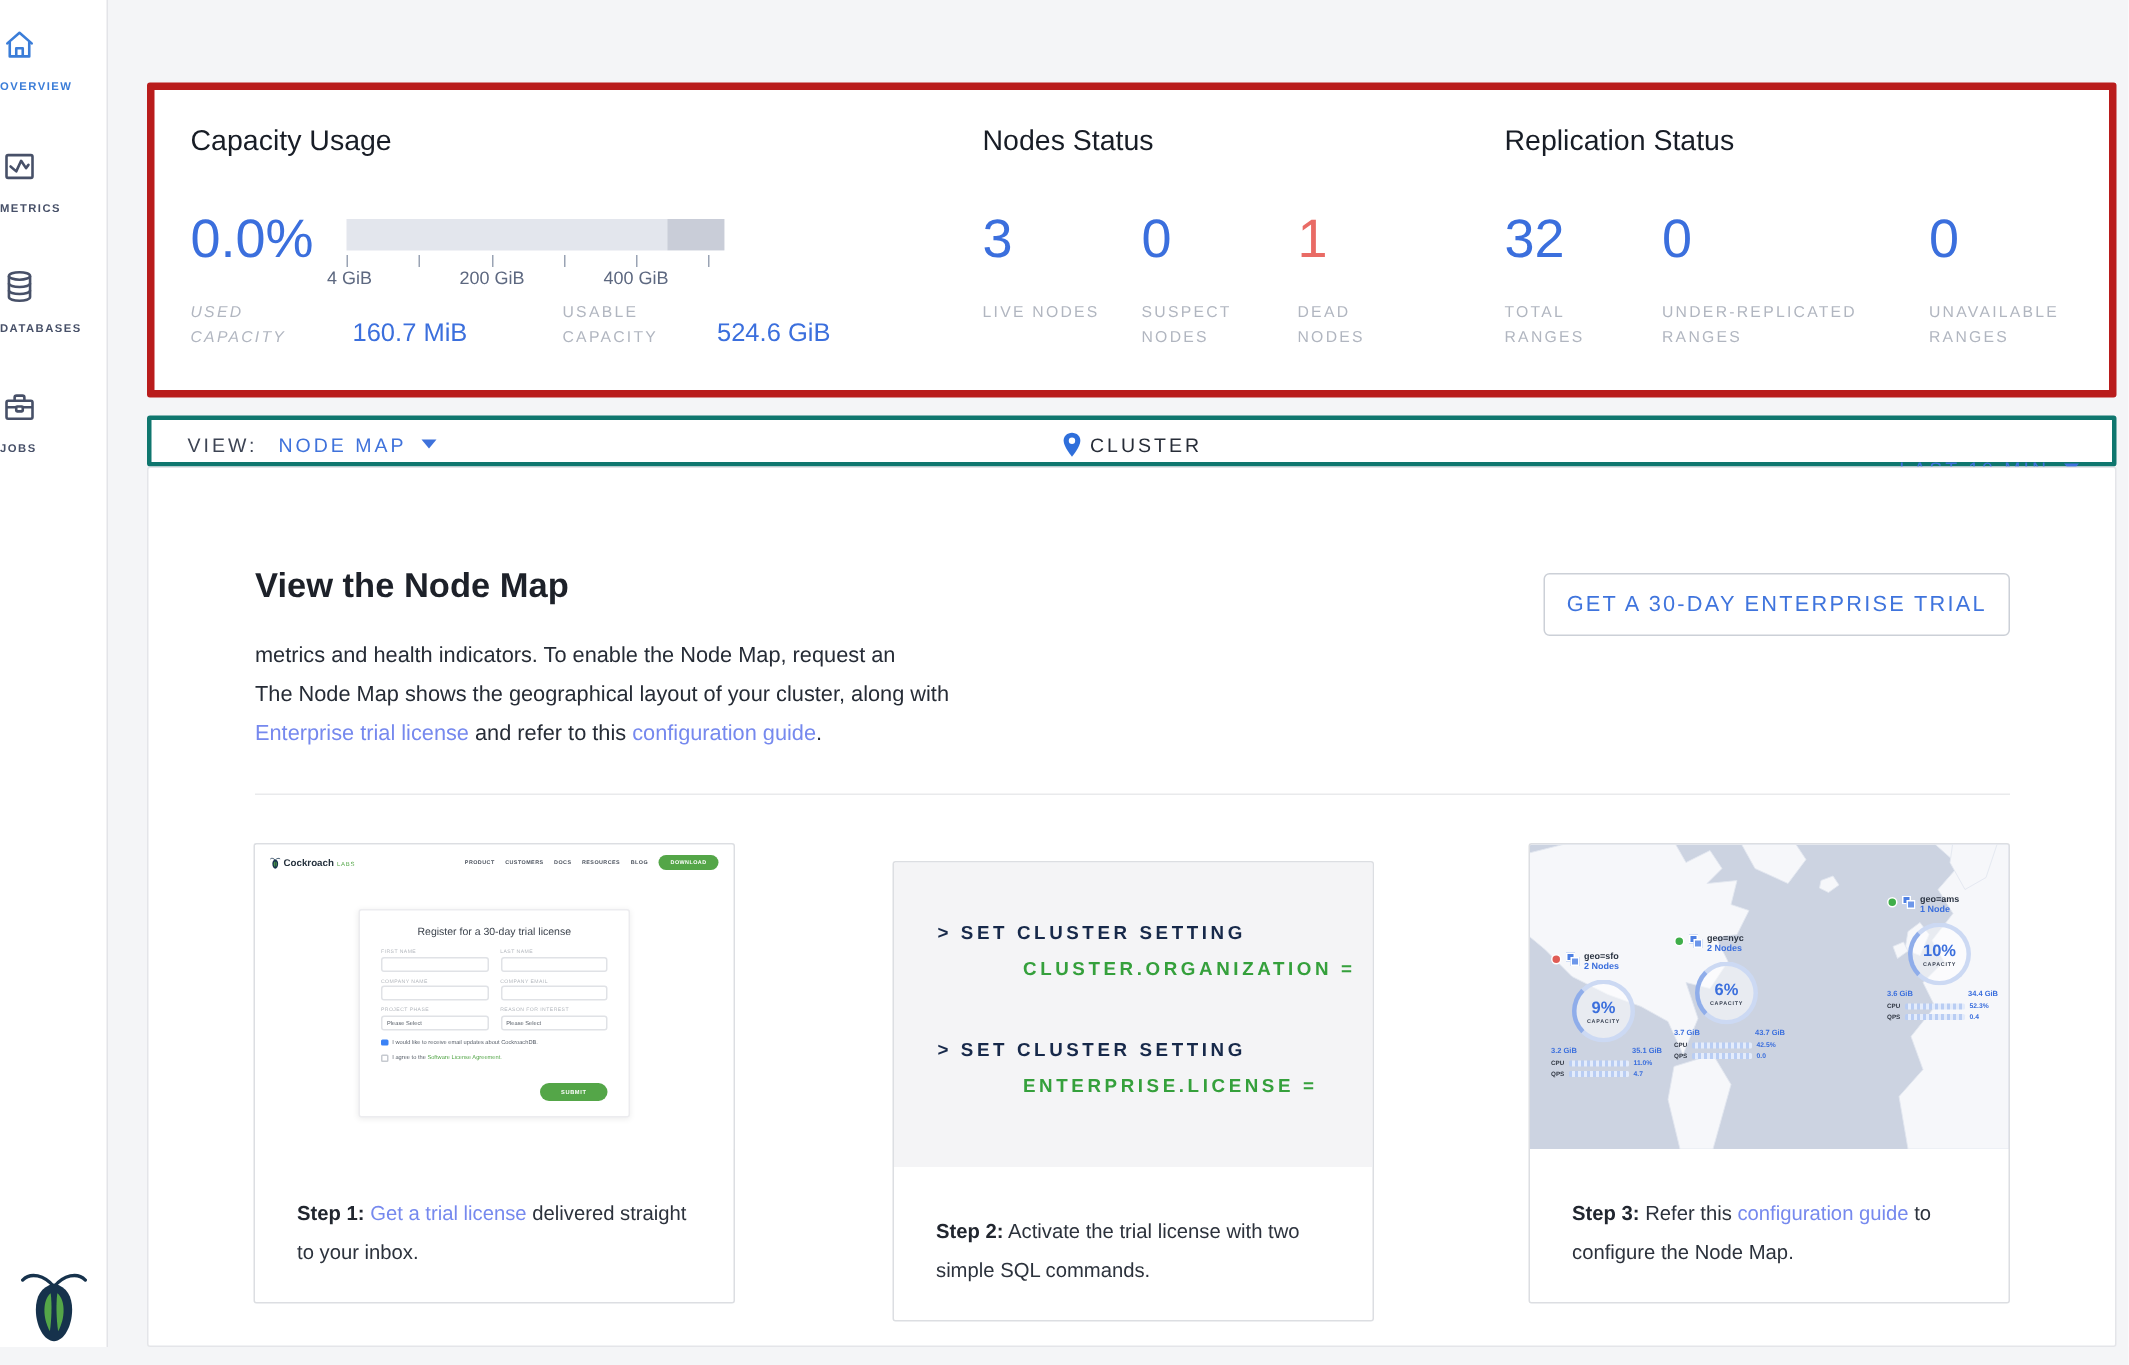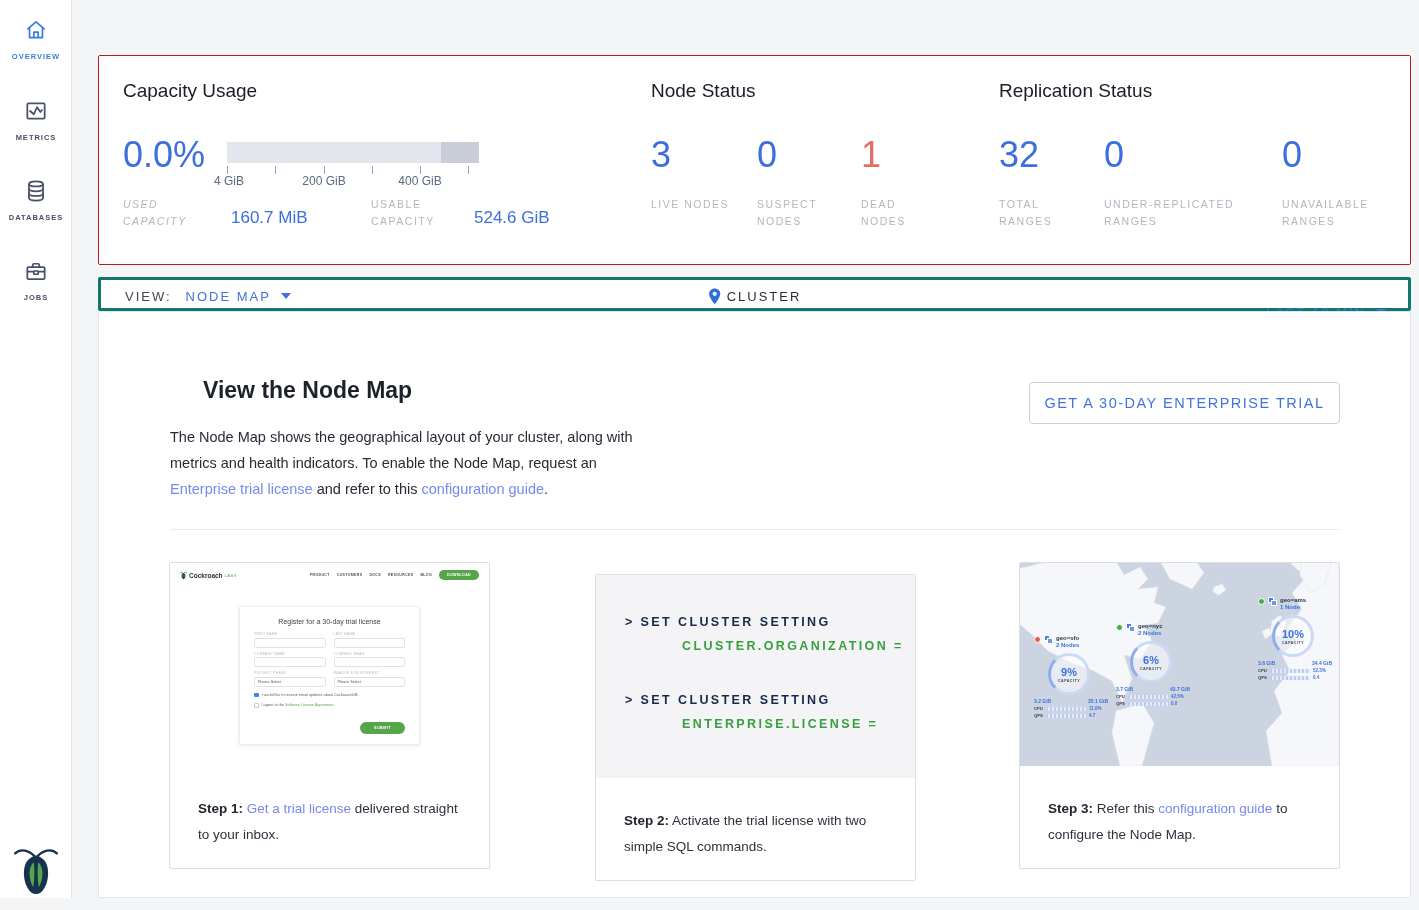--- a/index.html
+++ b/index.html
@@ -11,39 +11,39 @@
     position:relative;
     overflow:hidden;
   }
   .page { position:absolute; inset:0; }
 
   
   .sidebar {
     position:absolute; left:0; top:0; width:72px; height:910px;
     background:#ffffff; border-right:1px solid #e3e4e8;
   }
-  .nav-item { position:absolute; left:0; width:72px; text-align:center; cursor:pointer; }
+  .nav-item { position:absolute; left:0; width:72px; text-align:left; cursor:pointer; }
   .nav-item .nav-label {
     display:block; margin-top:5px; font-size:7.5px; font-weight:bold;
     letter-spacing:1px; color:#475068;
   }
   .nav-item.active .nav-label { color:#3b7dd8; }
   .nav-item svg { display:inline-block; }
   .sidebar-logo { position:absolute; left:14px; top:845px; width:44px; height:52px; }
 
   
   .page-title {
     position:absolute; left:98px; top:13px;
     font-size:23px; font-weight:600; letter-spacing:7px; color:#1d232d;
   }
 
   
   .summary-panel {
     position:absolute; left:98px; top:55px; width:1313px; height:210px;
-    background:#fff; border:1px solid #b91c1c; border-radius:2px;
+    background:#fff; border:5px solid #b91c1c; border-radius:2px;
   }
   .sec-title { position:absolute; font-size:19px; color:#181d26; }
   .big-num { position:absolute; font-size:36px; color:#3b6fdd; }
   .big-num.red { color:#e96b65; }
   .stat-label {
     position:absolute; font-size:10.5px; letter-spacing:1.5px; color:#b1b6c0;
     line-height:17px;
   }
   .stat-value { position:absolute; font-size:17px; color:#3b6fdd; }
 
@@ -77,21 +77,21 @@
   }
   .vb-center .vb-loc { font-size:13px; letter-spacing:2px; color:#272d38; }
   .vb-right { position:absolute; right:22px; top:16px; height:32px; display:flex; align-items:center; gap:10px; cursor:pointer; }
   .vb-right .vb-time { font-size:13px; letter-spacing:2px; color:#3f72db; }
 
   
   .main-panel {
     position:absolute; left:98px; top:311px; width:1313px; height:587px;
     background:#fff; border:1px solid #e4e5e9; border-radius:2px;
   }
-  .nm-title { position:absolute; left:71px; top:65px; font-size:23px; font-weight:600; color:#1d2129;margin-left:33px; }
+  .nm-title { position:absolute; left:71px; top:65px; font-size:23px; font-weight:600; color:#1d2129; }
   .nm-desc { position:absolute; left:71px; top:112px; font-size:14.5px; line-height:26px; color:#262c36; }
   a.inline-link { color:#7689ee; text-decoration:none; cursor:pointer; }
   .trial-button {
     position:absolute; left:930px; top:70px; width:311px; height:42px;
     background:#fff; border:1px solid #ccd0d7; border-radius:4px;
     font-family:"Liberation Sans", sans-serif;
     font-size:14.5px; letter-spacing:1.5px; color:#3f74dd; cursor:pointer;
   }
   .nm-divider { position:absolute; left:71px; top:217px; width:1170px; height:1px; background:#e9eaec; }
 
@@ -253,21 +253,21 @@
       <div class="cap-tick-label" style="left:225px;">200 GiB</div>
       <div class="cap-tick-label" style="left:321px;">400 GiB</div>
 
       <div class="stat-label" style="left:24px; top:140px; width:95px;font-style:italic;">USED CAPACITY</div>
       <div class="stat-value" style="left:132px; top:152px;">160.7 MiB</div>
       <div class="stat-label" style="left:272px; top:140px; width:100px;">USABLE CAPACITY</div>
       <div class="stat-value" style="left:375px; top:152px;">524.6 GiB</div>
     </div>
 
     <div>
-      <div class="sec-title" style="left:552px; top:24px;">Node Status</div>
+      <div class="sec-title" style="left:552px; top:24px;">Nodes Status</div>
       <div class="big-num" style="left:552px; top:78px;">3</div>
       <div class="big-num" style="left:658px; top:78px;">0</div>
       <div class="big-num red" style="left:762px; top:78px;">1</div>
       <div class="stat-label" style="left:552px; top:140px; width:80px;">LIVE NODES</div>
       <div class="stat-label" style="left:658px; top:140px; width:80px;">SUSPECT NODES</div>
       <div class="stat-label" style="left:762px; top:140px; width:80px;">DEAD NODES</div>
     </div>
 
     <div>
       <div class="sec-title" style="left:900px; top:24px;">Replication Status</div>
@@ -298,22 +298,22 @@
     <div class="vb-right">
       <span class="vb-time">LAST 10 MIN</span>
       <span class="caret-down"></span>
     </div>
   </div>
 
   <section class="main-panel">
     <h2 class="nm-title">View the Node Map</h2>
 
     <div class="nm-desc">
+      <div>metrics and health indicators. To enable the Node Map, request an</div>
       <div>The Node Map shows the geographical layout of your cluster, along with</div>
-      <div>metrics and health indicators. To enable the Node Map, request an</div>
       <div><a class="inline-link">Enterprise trial license</a><span> and refer to this </span><a class="inline-link">configuration guide</a><span>.</span></div>
     </div>
 
     <button class="trial-button">GET A 30-DAY ENTERPRISE TRIAL</button>
 
     <div class="nm-divider"></div>
 
     <div class="step-card c1">
       <div class="card-preview">
         <div class="mini-site">

